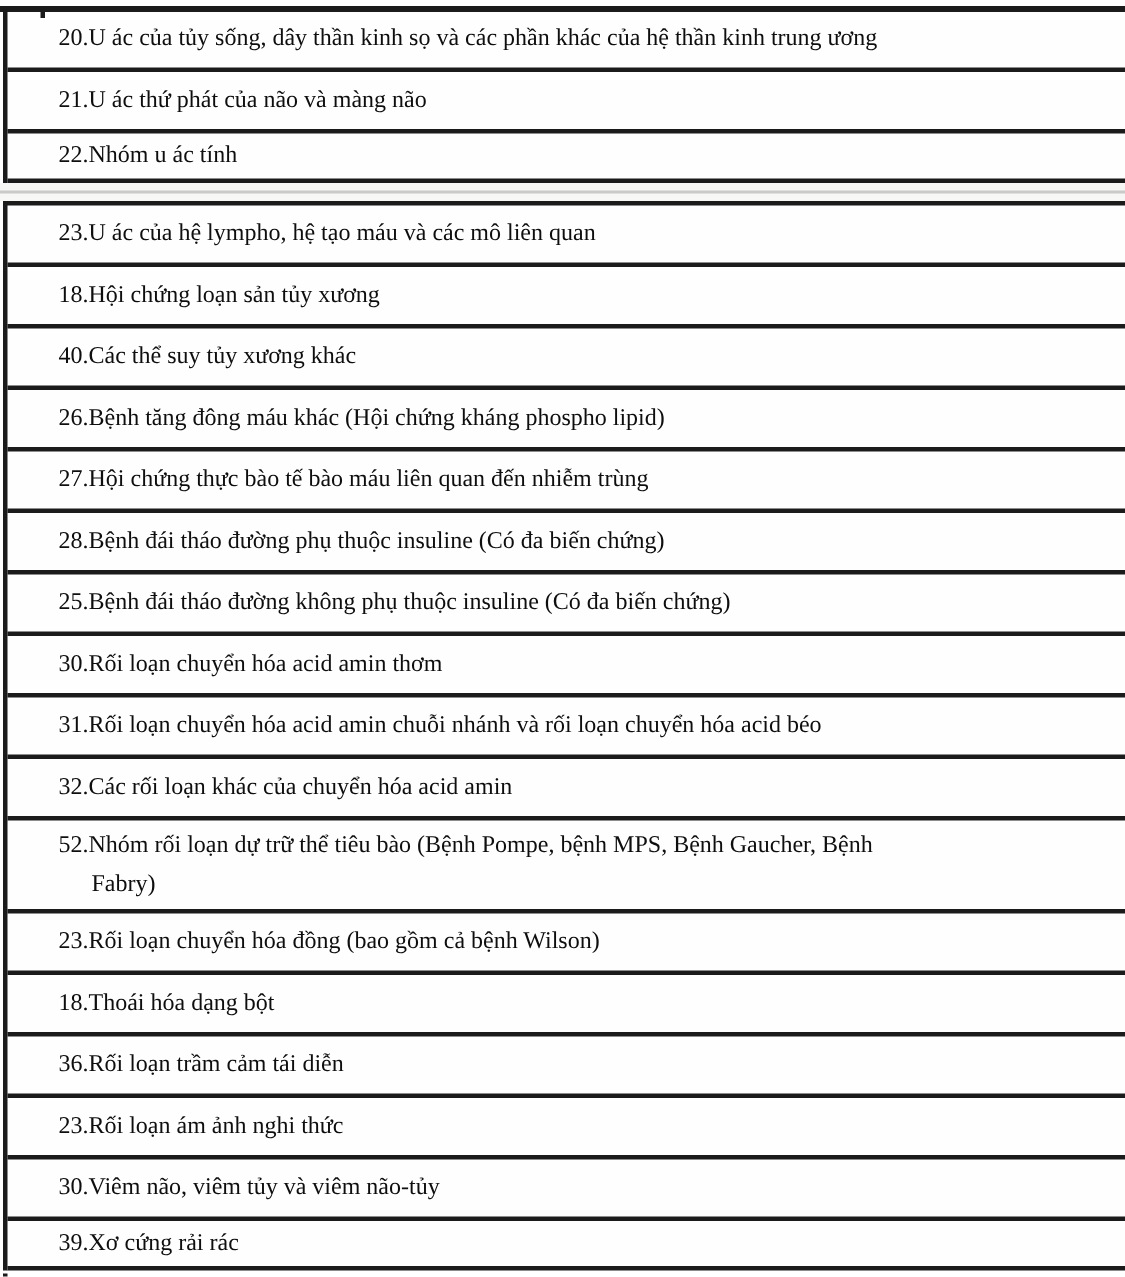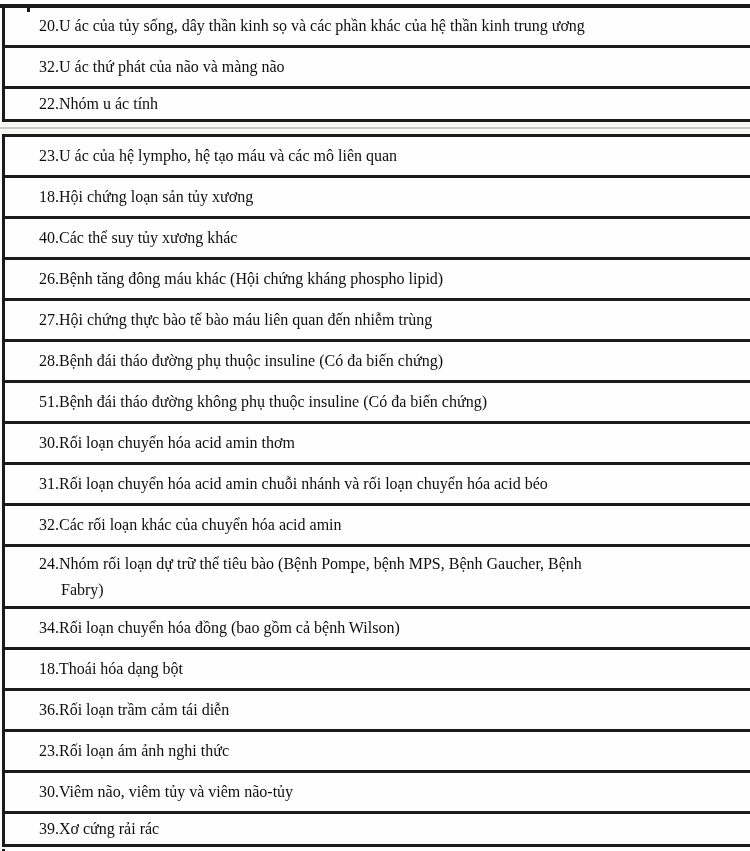--- a/index.html
+++ b/index.html
@@ -70,21 +70,21 @@
 <div class="page">
 
   <div class="cut-row-top"></div>
   <div class="top-tick"></div>
 
   <div class="frag frag-1" data-section-idx="0">
       <div class="row">
         <span class="row-text">20.U ác của tủy sống, dây thần kinh sọ và các phần khác của hệ thần kinh trung ương</span>
       </div>
       <div class="row">
-        <span class="row-text">32.U ác thứ phát của não và màng não</span>
+        <span class="row-text">21.U ác thứ phát của não và màng não</span>
       </div>
       <div class="row">
         <span class="row-text">22.Nhóm u ác tính</span>
       </div>
     </div>
 
   <div class="frag-gap">
     <div class="gap-line"></div>
   </div>
 
@@ -101,37 +101,37 @@
       <div class="row">
         <span class="row-text">26.Bệnh tăng đông máu khác (Hội chứng kháng phospho lipid)</span>
       </div>
       <div class="row">
         <span class="row-text">27.Hội chứng thực bào tế bào máu liên quan đến nhiễm trùng</span>
       </div>
       <div class="row">
         <span class="row-text">28.Bệnh đái tháo đường phụ thuộc insuline (Có đa biến chứng)</span>
       </div>
       <div class="row">
-        <span class="row-text">51.Bệnh đái tháo đường không phụ thuộc insuline (Có đa biến chứng)</span>
+        <span class="row-text">25.Bệnh đái tháo đường không phụ thuộc insuline (Có đa biến chứng)</span>
       </div>
       <div class="row">
         <span class="row-text">30.Rối loạn chuyển hóa acid amin thơm</span>
       </div>
       <div class="row">
         <span class="row-text">31.Rối loạn chuyển hóa acid amin chuỗi nhánh và rối loạn chuyển hóa acid béo</span>
       </div>
       <div class="row">
         <span class="row-text">32.Các rối loạn khác của chuyển hóa acid amin</span>
       </div>
       <div class="row">
-        <span class="row-text">24.Nhóm rối loạn dự trữ thể tiêu bào (Bệnh Pompe, bệnh MPS, Bệnh Gaucher, Bệnh
+        <span class="row-text">52.Nhóm rối loạn dự trữ thể tiêu bào (Bệnh Pompe, bệnh MPS, Bệnh Gaucher, Bệnh
 Fabry)</span>
       </div>
       <div class="row">
-        <span class="row-text">34.Rối loạn chuyển hóa đồng (bao gồm cả bệnh Wilson)</span>
+        <span class="row-text">23.Rối loạn chuyển hóa đồng (bao gồm cả bệnh Wilson)</span>
       </div>
       <div class="row">
         <span class="row-text">18.Thoái hóa dạng bột</span>
       </div>
       <div class="row">
         <span class="row-text">36.Rối loạn trầm cảm tái diễn</span>
       </div>
       <div class="row">
         <span class="row-text">23.Rối loạn ám ảnh nghi thức</span>
       </div>

